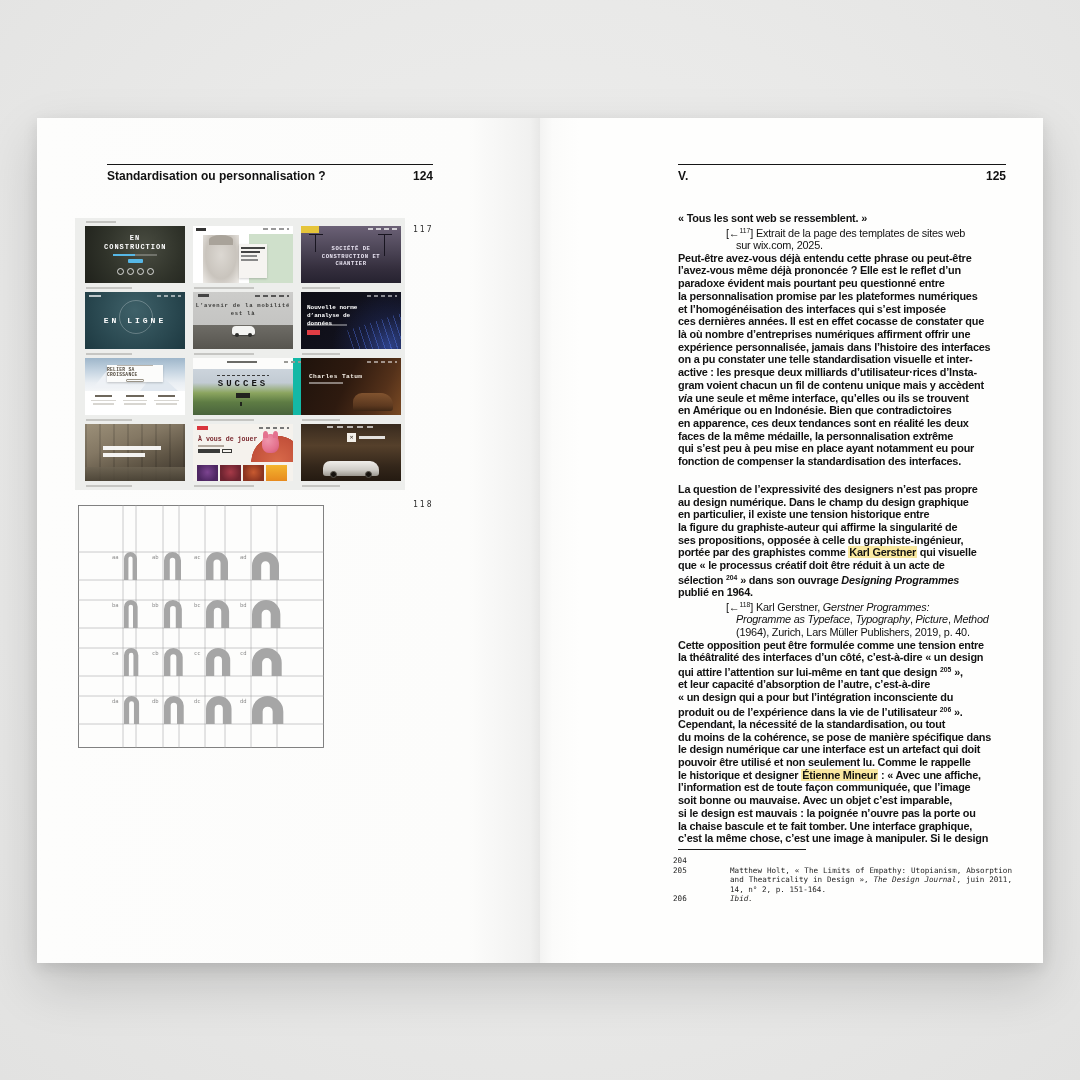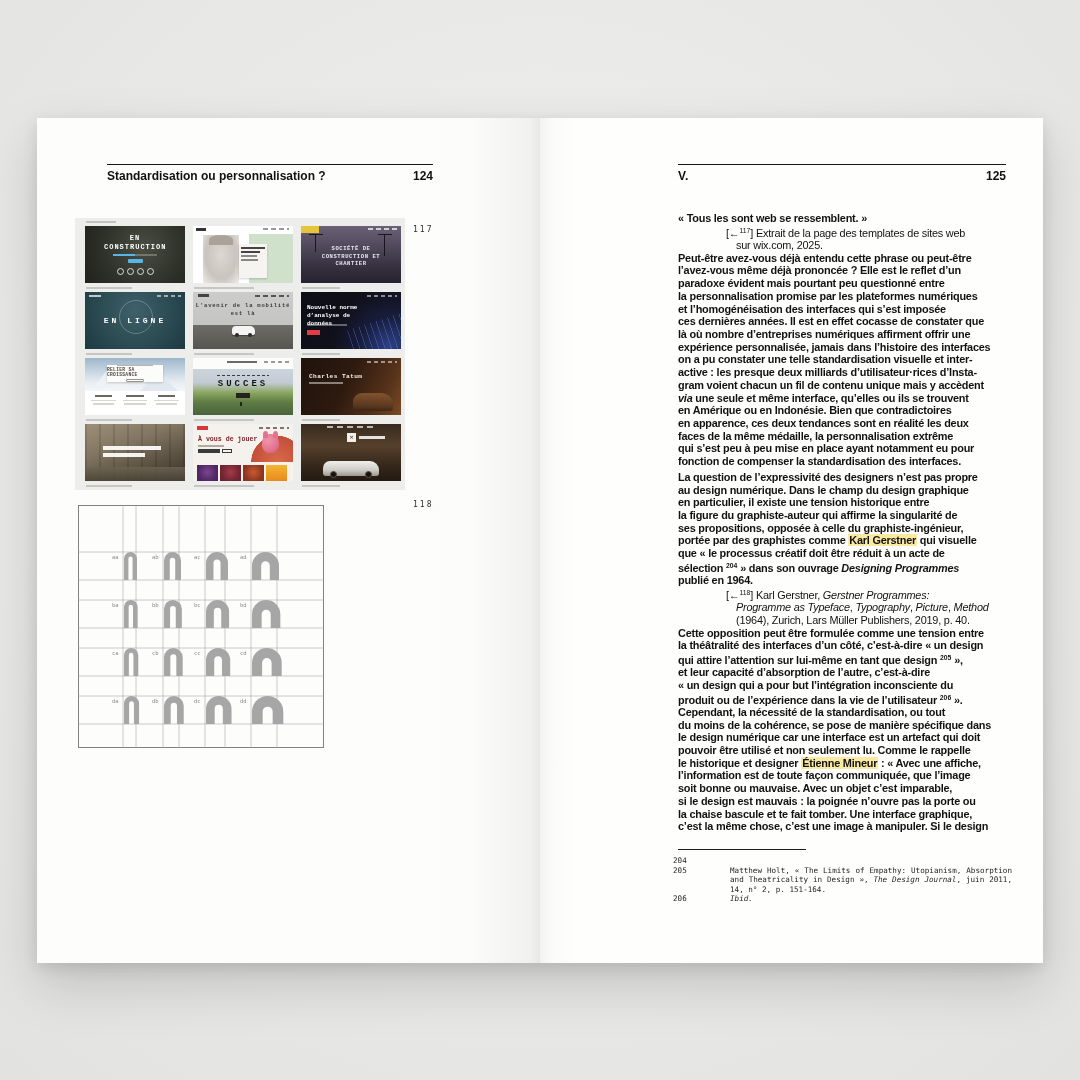--- a/index.html
+++ b/index.html
@@ -128,21 +128,21 @@
   .t7-card-top{width:36px;height:1.5px;background:#b9b4ac;margin-bottom:2px;}
   .t7-title{font-size:4.6px;font-weight:bold;color:#4e463a;letter-spacing:.3px;}
   .t7-btn{width:16px;height:3.5px;border:0.6px solid #9a9488;margin-top:2px;border-radius:1px;}
   .t7-cols{position:absolute;left:6px;top:37px;width:88px;display:flex;gap:7px;}
   .t7-cols div{flex:1;}
   .t7-cols i{display:block;height:1.6px;background:#d8d6d1;margin-bottom:2px;}
   .t7-cols i:first-child{background:#6e675c;width:70%;margin:0 auto 3px auto;}
   .t7-cols i:nth-child(3){width:86%;margin-left:7%;}
 
   
-  .t8{background:#14b8a6;}
+  .t8{background:#14b8a6;padding-left:20px;}
   .t8-nav{position:absolute;left:0;top:0;width:100px;height:11px;background:#fcfcfb;}
   .t8-logo{position:absolute;left:34px;top:3px;width:30px;height:2px;background:#6a6a66;}
   .t8-links{position:absolute;right:3px;top:3px;width:26px;height:2px;
       background:repeating-linear-gradient(90deg,#9a9a96 0 4px,transparent 4px 7px);}
   .t8-photo{position:absolute;left:0;top:11px;width:100px;height:46px;
       background:linear-gradient(180deg,#ccd4dc 0%, #c2cbd3 30%, #8ba55f 52%, #5e7c44 72%, #49633c 100%);}
   .t8-title{position:absolute;left:0;right:0;top:10px;text-align:center;color:#141414;font-weight:bold;font-size:9px;letter-spacing:3px;}
   .t8-topline{position:absolute;left:24px;right:24px;top:6px;height:1px;
       background:repeating-linear-gradient(90deg,#3c3c3c 0 3px,transparent 3px 5px);}
   .t8-btn{position:absolute;left:43px;top:24px;width:14px;height:4.5px;background:#23231f;}
@@ -208,21 +208,21 @@
   .fig118{position:absolute;left:41px;top:387px;width:246px;height:243px;}
 
   
   .bodytext{
     position:absolute;left:138px;top:94px;width:334px;
     font-size:10.9px;line-height:12.72px;letter-spacing:-0.22px;color:#121212;
   }
   .tl{white-space:nowrap;}
   .ind1{padding-left:48px;}
   .ind2{padding-left:58px;}
-  .gap{margin-top:3px;}
+  .gap{margin-top:15px;}
   .s-b{font-weight:bold;}
   .s-bi{font-weight:bold;font-style:italic;}
   .s-r{font-weight:normal;}
   .s-ri{font-weight:normal;font-style:italic;}
   .s-sup{font-weight:bold;font-size:6.8px;vertical-align:3.5px;letter-spacing:0;}
   .s-rsup{font-weight:normal;font-size:6.8px;vertical-align:3.5px;letter-spacing:0;}
   .s-hl{font-weight:bold;background:#fae9a0;padding:0 1px;}
 
   .fnrule{position:absolute;left:138px;top:731px;width:128px;height:1.1px;background:#1c1c1c;}
   .footnotes{

